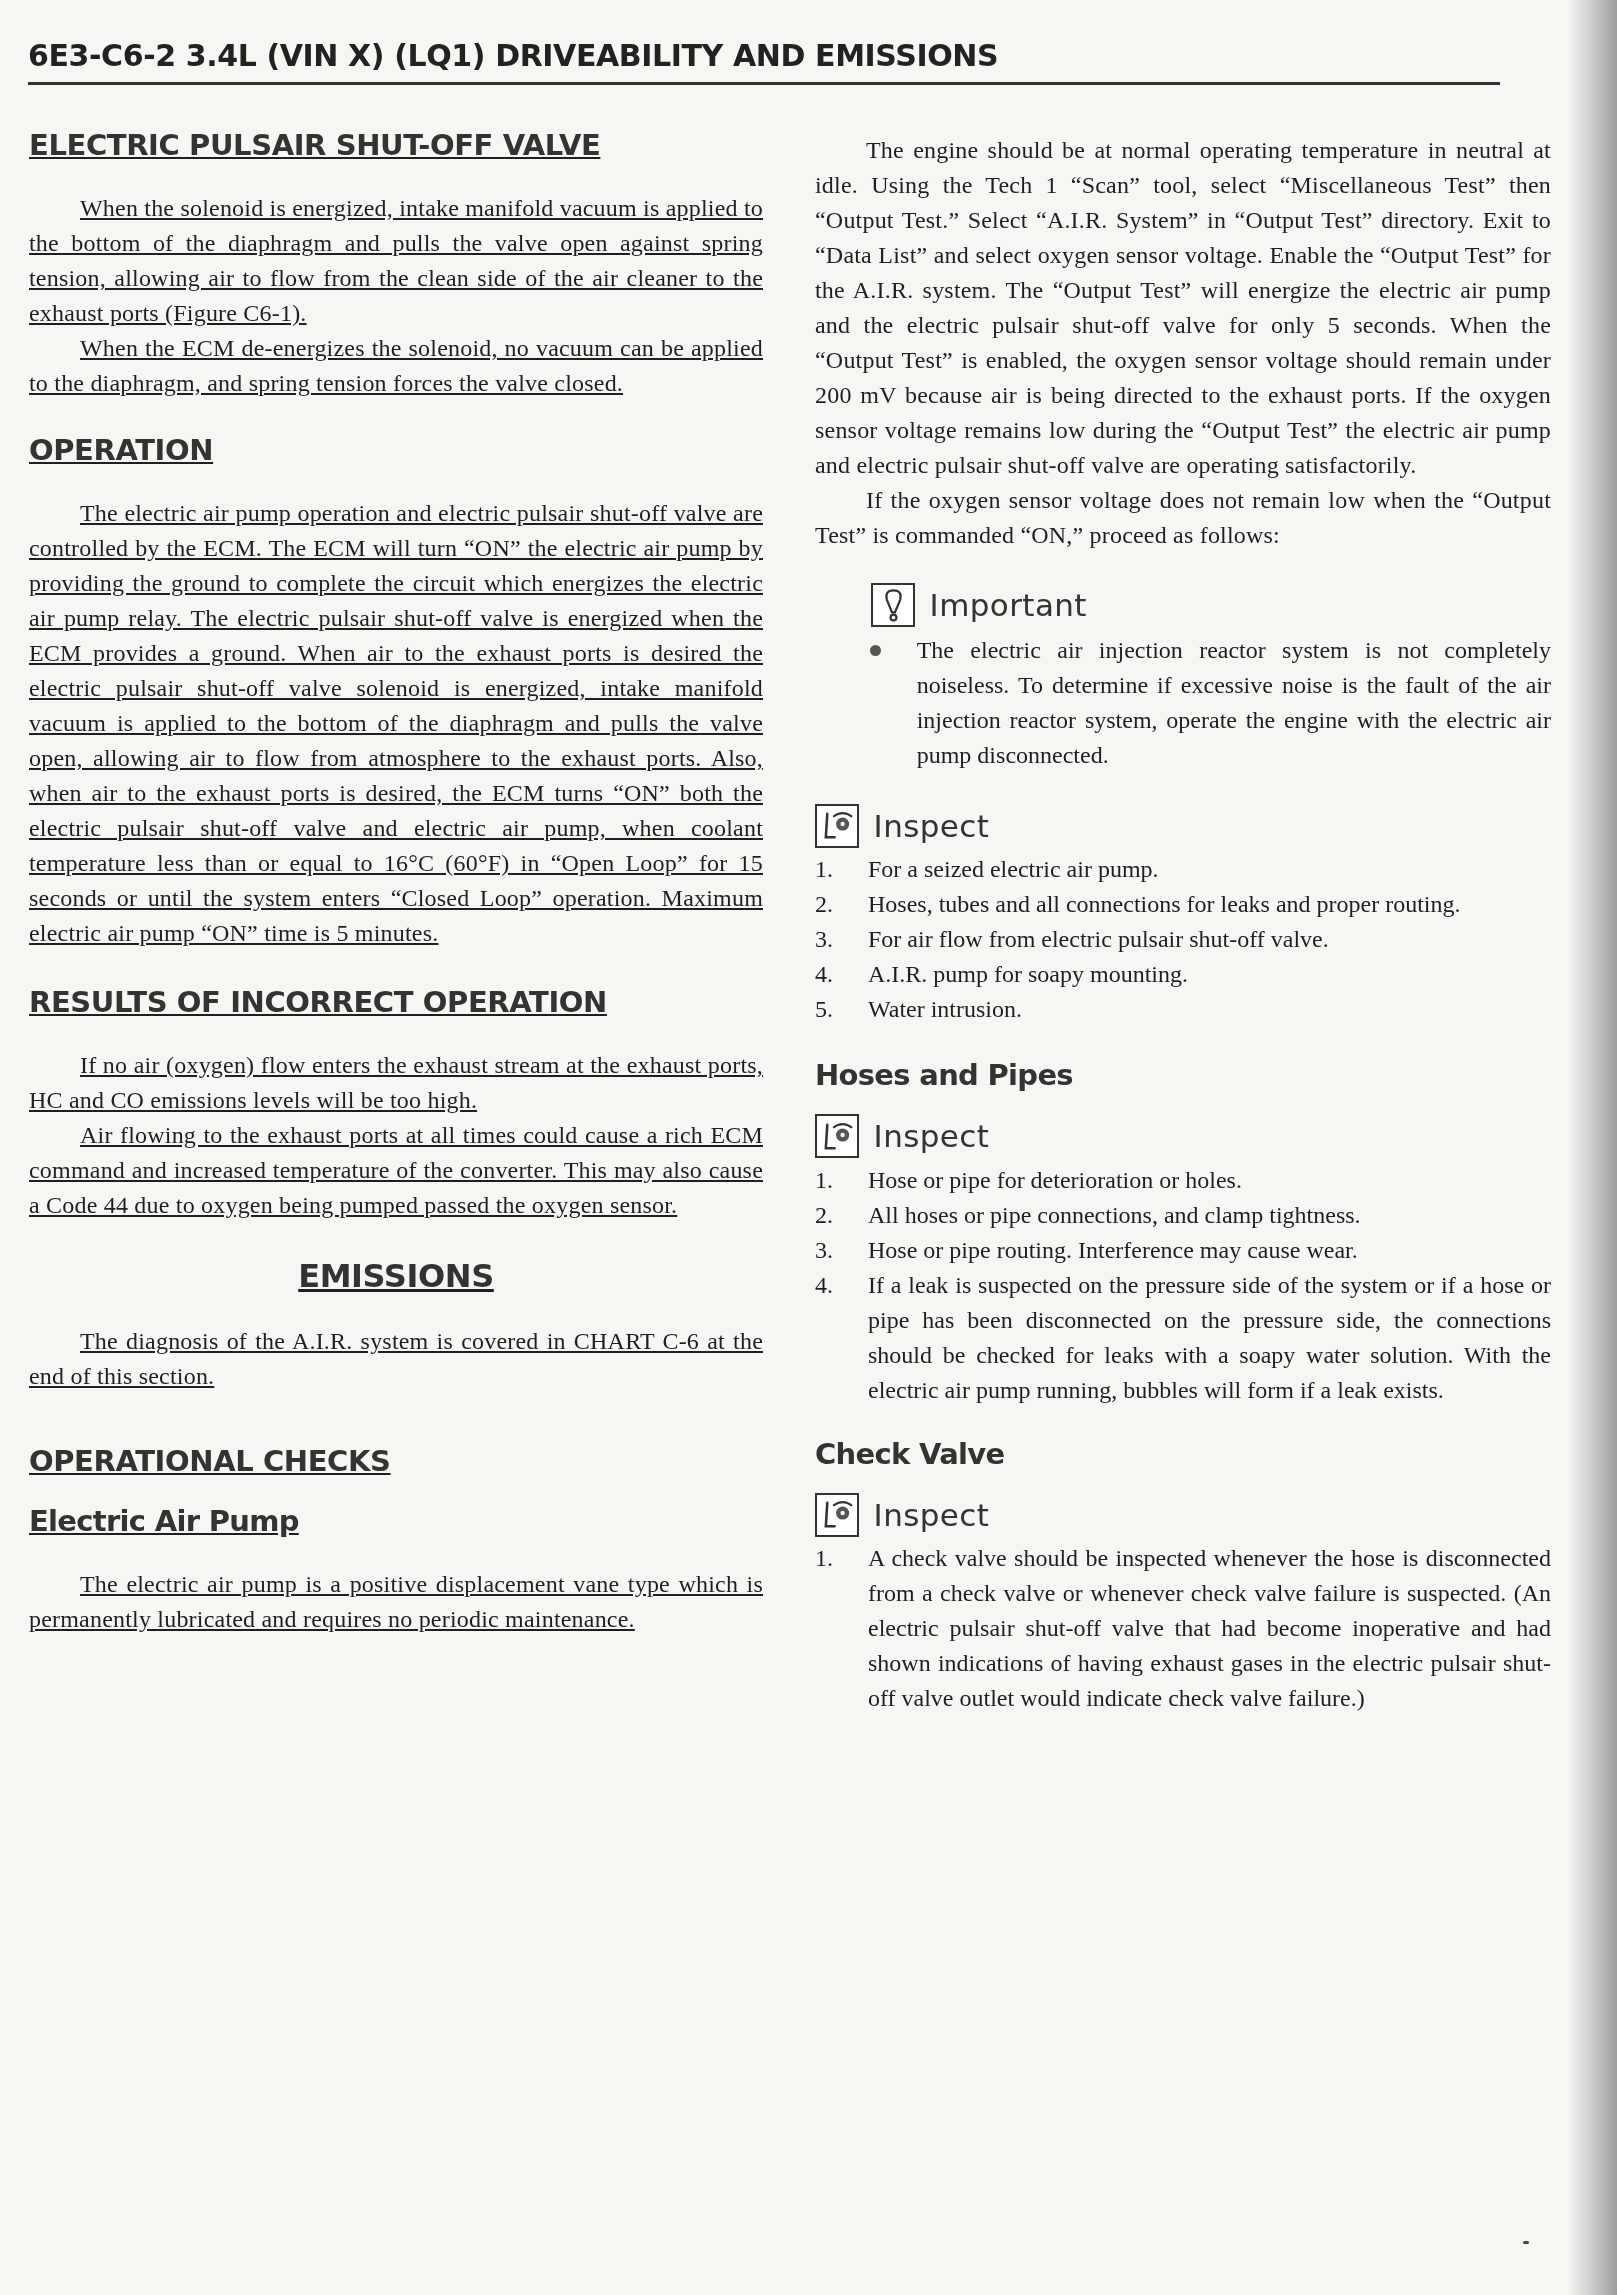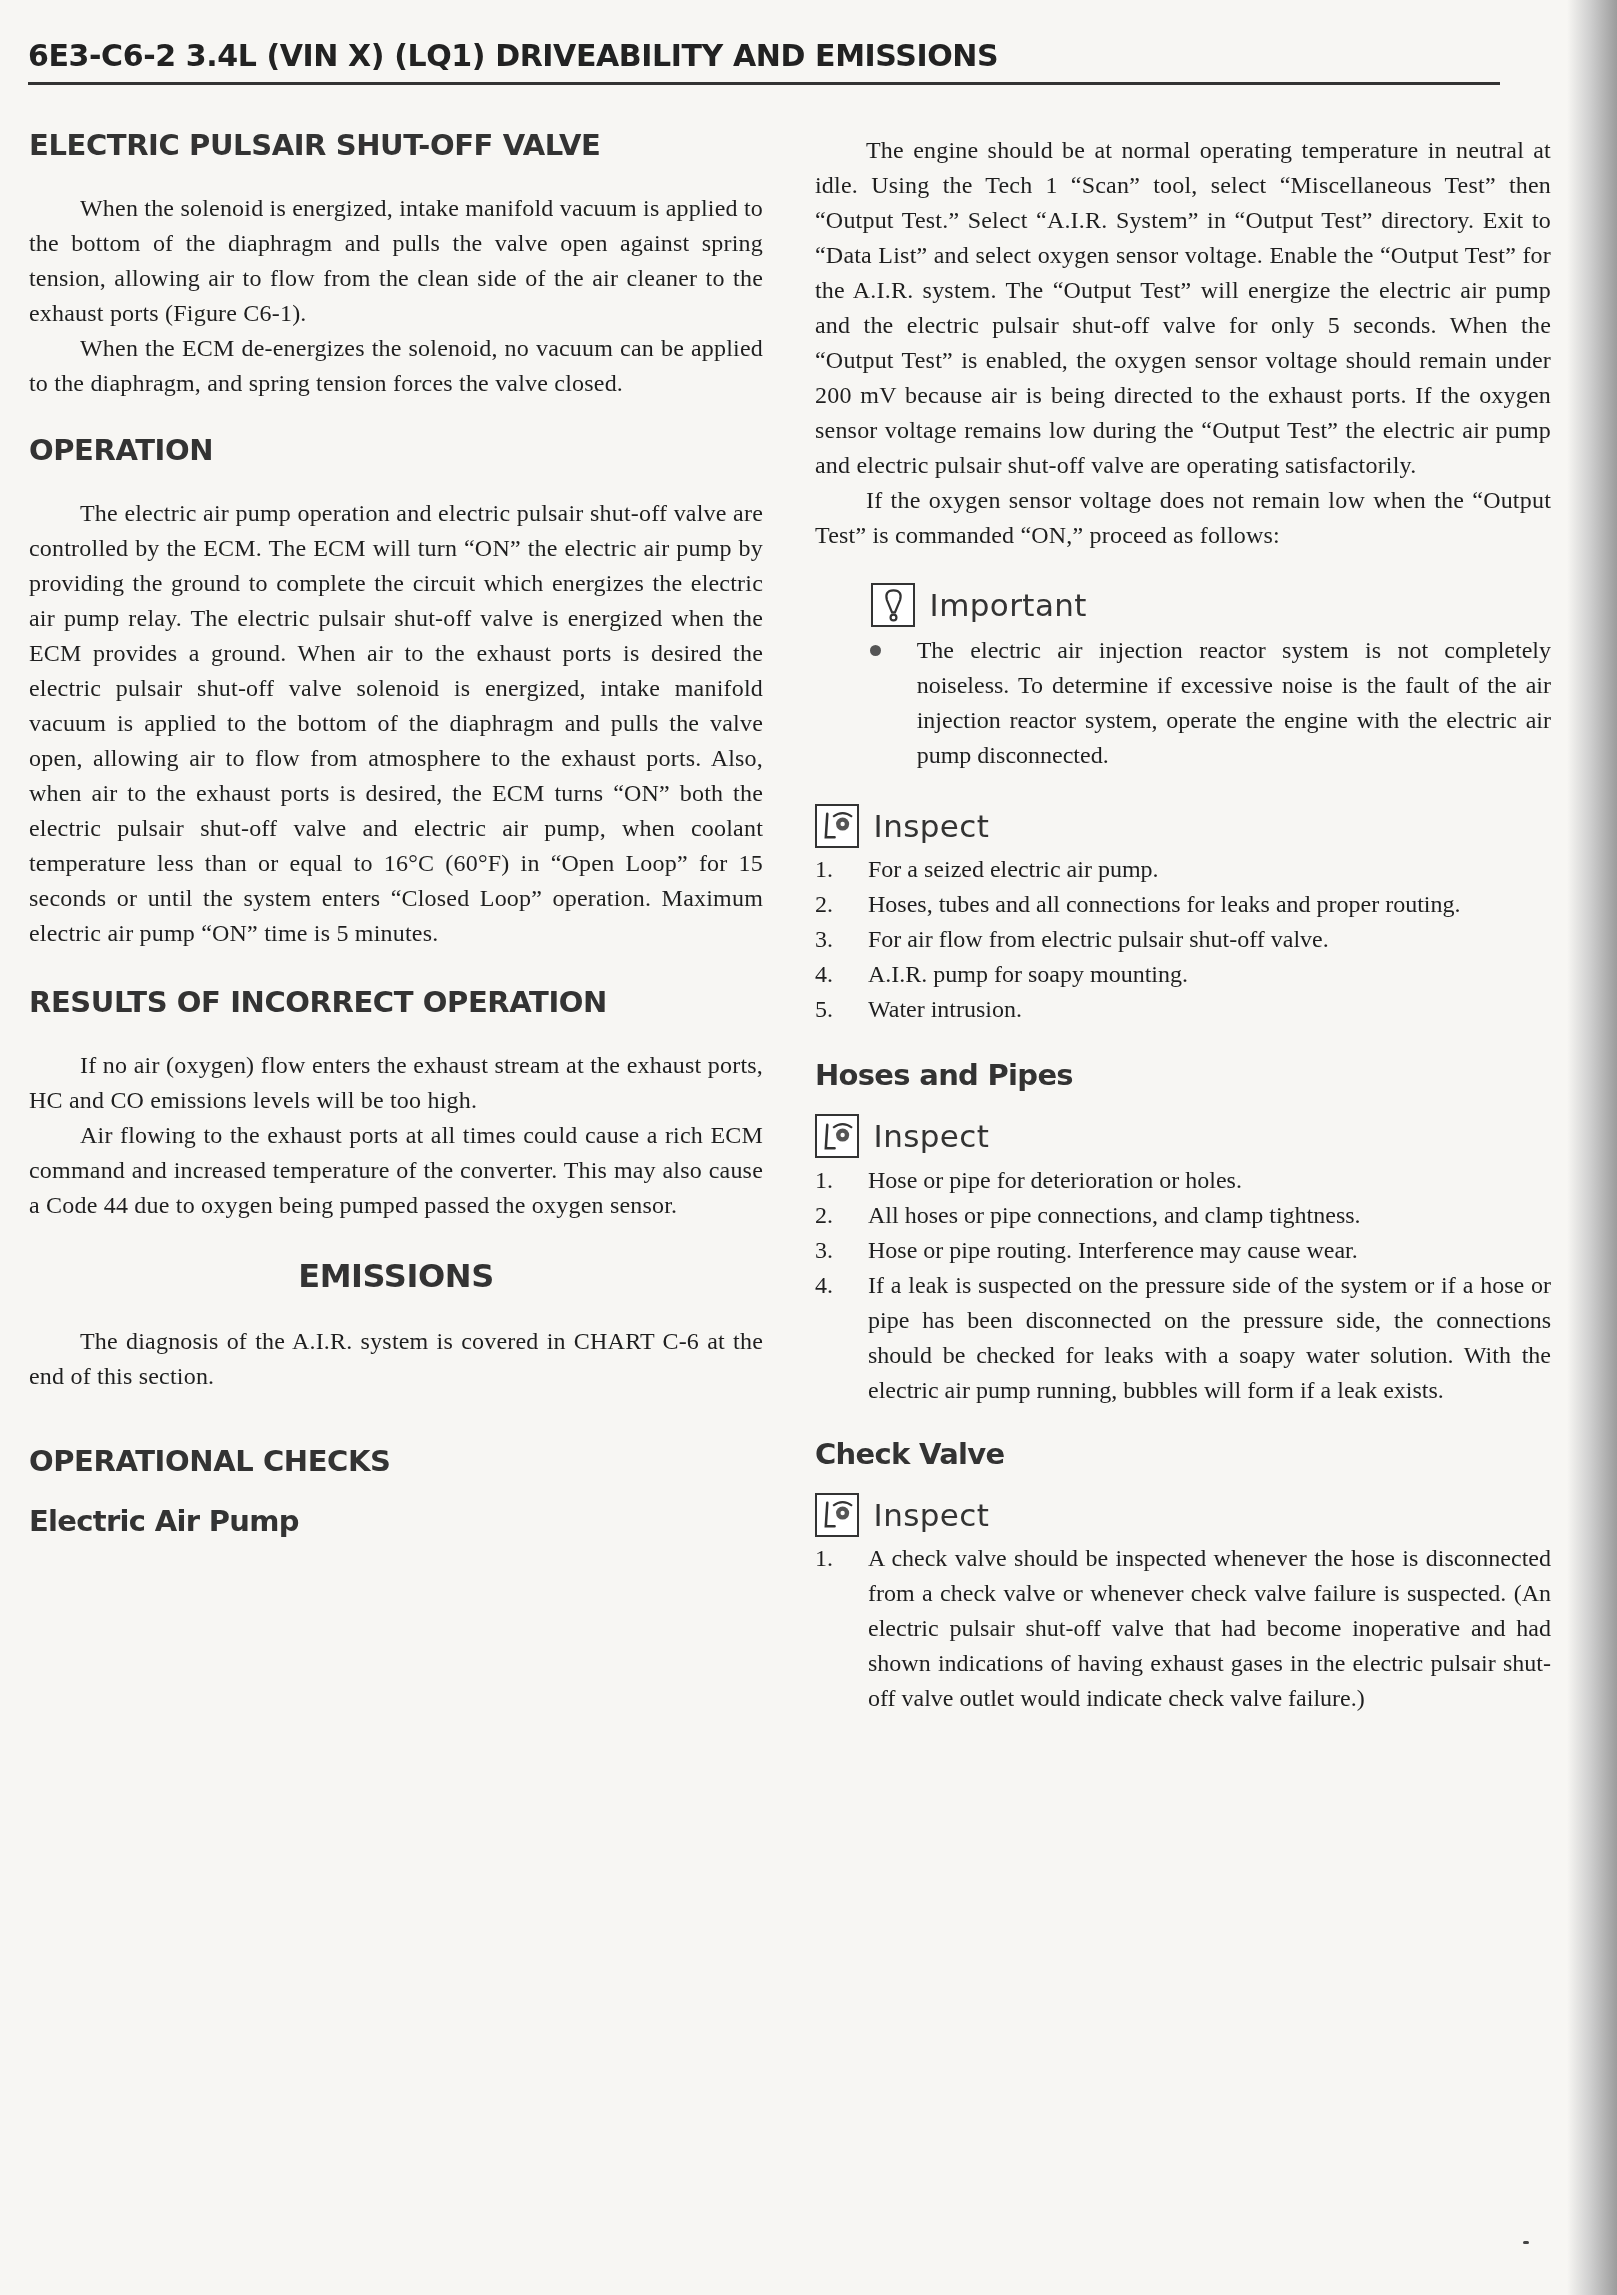--- a/index.html
+++ b/index.html
@@ -15,21 +15,21 @@
   }
   .header {
     position: absolute; left: 28px; top: 38px; width: 1472px;
     font-family: "DejaVu Sans", "Liberation Sans", sans-serif;
     font-size: 30px; font-weight: bold; letter-spacing: -0.4px; color: #222;
   }
   .header-rule {
     position: absolute; left: 28px; top: 82px; width: 1472px; height: 2.9px; background: #333;
   }
   .col { position: absolute; top: 125px; }
-  .col-left { left: 29px; width: 734px; }
+  .col-left { left: 29px; width: 734px; text-decoration: underline; }
   .col-right { left: 815px; width: 736px; }
 
   h2, h3, .callout-title {
     font-family: "DejaVu Sans", "Liberation Sans", sans-serif;
     color: #333; margin: 0; font-weight: bold;
   }
   h2 { font-size: 29px; letter-spacing: -0.4px; }
   h2.center { text-align: center; }
   h3 { font-size: 29px; letter-spacing: -0.7px; }
   p {
@@ -79,20 +79,21 @@
 
   <h2 style="margin-top:34px;">RESULTS OF INCORRECT OPERATION</h2>
   <p class="indent" style="margin-top:29px;">If no air (oxygen) flow enters the exhaust stream at the exhaust ports, HC and CO emissions levels will be too high.</p>
   <p class="indent">Air flowing to the exhaust ports at all times could cause a rich ECM command and increased temperature of the converter. This may also cause a Code 44 due to oxygen being pumped passed the oxygen sensor.</p>
 
   <h2 class="center" style="margin-top:34px; font-size:32px;">EMISSIONS</h2>
   <p class="indent" style="margin-top:29px;">The diagnosis of the A.I.R. system is covered in CHART C-6 at the end of this section.</p>
 
   <h2 style="margin-top:50px;">OPERATIONAL CHECKS</h2>
   <h3 style="margin-top:26px;">Electric Air Pump</h3>
+  <p class="indent" style="margin-top:29px;">The electric air pump is a positive displacement vane type which is permanently lubricated and requires no periodic maintenance.</p>
 </div>
 
 <div class="col col-right" style="top:133px;">
   <p class="indent">The engine should be at normal operating temperature in neutral at idle. Using the Tech 1 “Scan” tool, select “Miscellaneous Test” then “Output Test.” Select “A.I.R. System” in “Output Test” directory. Exit to “Data List” and select oxygen sensor voltage. Enable the “Output Test” for the A.I.R. system. The “Output Test” will energize the electric air pump and the electric pulsair shut-off valve for only 5 seconds. When the “Output Test” is enabled, the oxygen sensor voltage should remain under 200 mV because air is being directed to the exhaust ports. If the oxygen sensor voltage remains low during the “Output Test” the electric air pump and electric pulsair shut-off valve are operating satisfactorily.</p>
   <p class="indent">If the oxygen sensor voltage does not remain low when the “Output Test” is commanded “ON,” proceed as follows:</p>
 
   <div style="margin-top:30px; margin-left:56px;">
     <div class="callout-head">
       <div class="icon-box">
         <svg width="25" height="34" viewBox="0 0 34 46">

